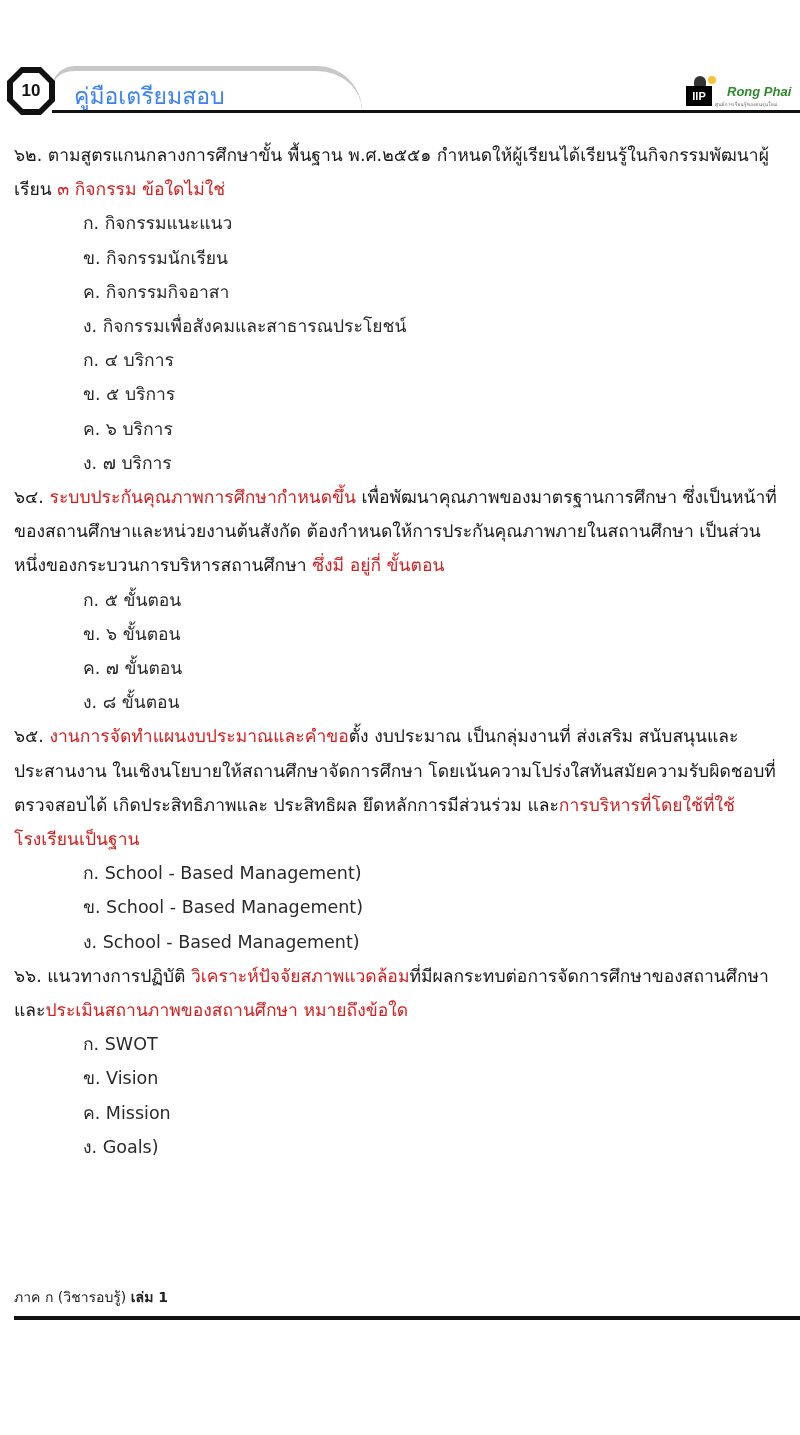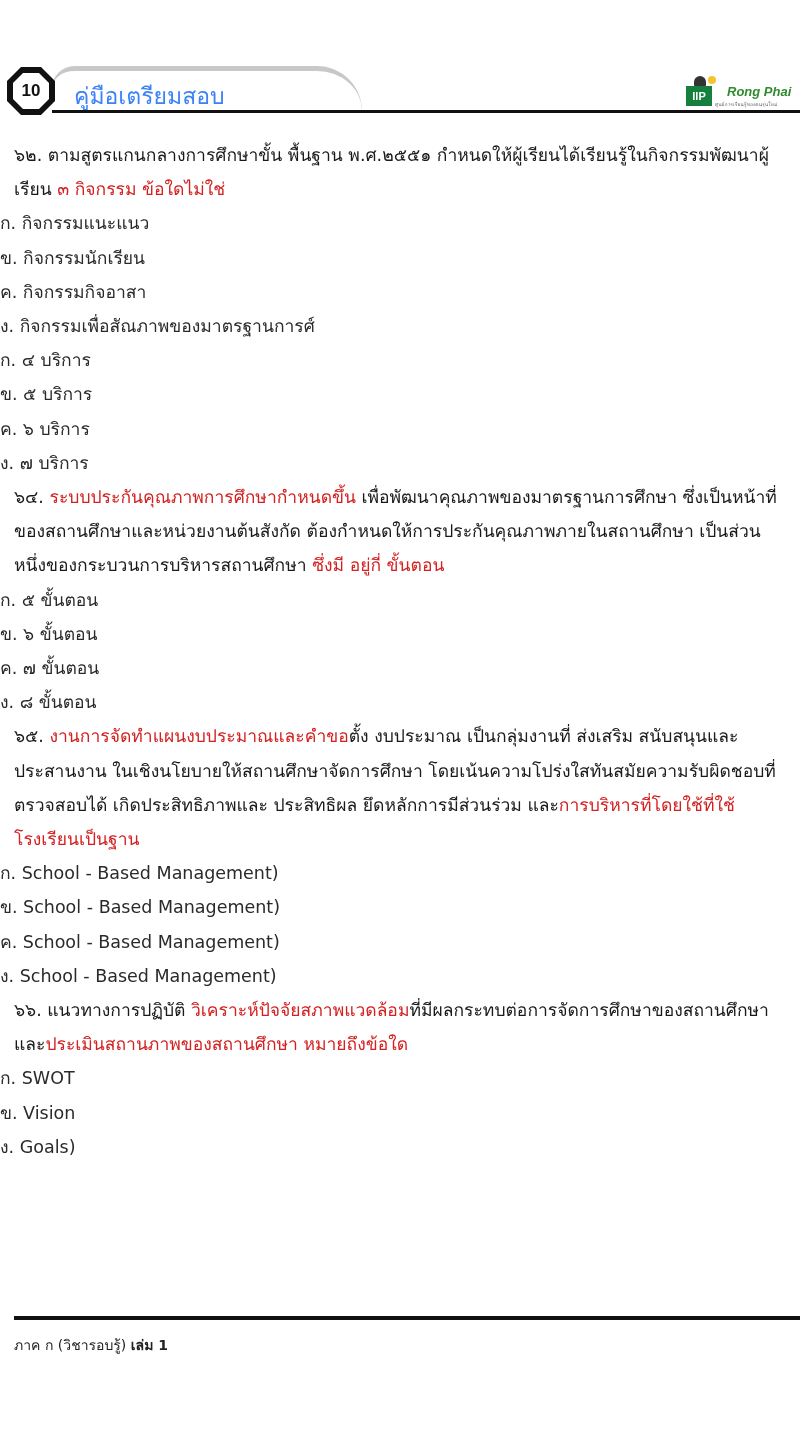--- a/index.html
+++ b/index.html
@@ -9,36 +9,36 @@
   .arc { position: absolute; left: 52px; top: 66px; width: 310px; height: 40px;
          border-top: 5px solid #c8c8c8; border-radius: 60px 120px 0 0; }
   .badge { position: absolute; left: 6px; top: 66px; width: 50px; height: 50px; }
   .badge-num { position: absolute; left: 6px; top: 66px; width: 50px; height: 50px;
                display: flex; align-items: center; justify-content: center;
                font-family: "Liberation Sans", sans-serif; font-size: 17px; font-weight: bold; color: #111; }
   .book-title { position: absolute; left: 74px; top: 78px; font-size: 23px; color: #3b82f6;
                 font-family: "DejaVu Sans", sans-serif; }
   .rule-top { position: absolute; left: 52px; top: 110px; width: 748px; height: 3px; background: #111; }
   .logo { position: absolute; left: 686px; top: 76px; width: 110px; height: 32px; }
-  .logo-box { position: absolute; left: 0; top: 10px; width: 26px; height: 20px; background: #15803d;
+  .logo-box { position: absolute; left: 0; top: 10px; width: 26px; height: 20px; background: #000000;
               color: #fff; font-size: 11px; font-weight: bold; display:flex; align-items:center; justify-content:center;
               font-family: "Liberation Sans", sans-serif; }
   .logo-name { position: absolute; left: 29px; top: 8px; font-size: 13px; font-weight: bold; color: #2e8b2e;
                font-family: "Liberation Sans", sans-serif; font-style: italic; margin-left: 12px; }
   .logo-sub { position: absolute; left: 29px; top: 24px; font-size: 5px; color: #666; white-space: nowrap; }
   .logo-person { position: absolute; left: 8px; top: 0; width: 12px; height: 11px; border-radius: 6px 6px 2px 2px; background: #333; }
   .logo-sun { position: absolute; left: 22px; top: 0; width: 8px; height: 8px; border-radius: 50%; background: #f4c430; }
 
   .content { position: absolute; left: 0; top: 138px; width: 800px; }
   .q { font-size: 17.5px; line-height: 34.2px; padding-left: 14px; padding-right: 18px; }
-  .opt { font-size: 17.5px; line-height: 34.2px; color: #2a2a2a; }
+  .opt { font-size: 17.5px; line-height: 34.2px; padding-left: 83px; color: #2a2a2a; }
   .red { color: #d42020; }
   .rule-bottom { position: absolute; left: 14px; top: 1316px; width: 786px; height: 4px;
                  border-top: 2px solid #111; border-bottom: 2px solid #111; box-sizing: border-box; background: #fff; }
-  .footer { position: absolute; left: 14px; top: 1334px; font-size: 14px; color: #222; }
+  .footer { position: absolute; left: 14px; top: 1286px; font-size: 14px; color: #222; }
   .footer b { font-weight: bold; }
 </style>
 </head>
 <body>
 
 <div class="header">
   <div class="arc"></div>
   <svg class="badge" viewBox="0 0 50 50">
     <polygon points="15,1 35,1 49,15 49,35 35,49 15,49 1,35 1,15" fill="#111"></polygon>
     <polygon points="17,7 33,7 43,17 43,33 33,43 17,43 7,33 7,17" fill="#fff"></polygon>
@@ -54,46 +54,46 @@
     <div class="logo-sub">ศูนย์การเรียนรู้ของคนรุ่นใหม่</div>
   </div>
 </div>
 
 <div class="content" id="content">
     <div>
       <div class="q"><span>๖๒.</span><span> ตามสูตรแกนกลางการศึกษาขั้น พื้นฐาน พ.ศ.๒๕๕๑ กำหนดให้ผู้เรียนได้เรียนรู้ในกิจกรรมพัฒนาผู้เรียน </span><span class="red">๓ กิจกรรม  ข้อใดไม่ใช่</span></div>
       <div class="opt">ก. กิจกรรมแนะแนว</div>
       <div class="opt">ข. กิจกรรมนักเรียน</div>
       <div class="opt">ค. กิจกรรมกิจอาสา</div>
-      <div class="opt">ง. กิจกรรมเพื่อสัณภาพของมาตรฐานการศ์</div>
+      <div class="opt">ง. กิจกรรมเพื่อสังคมและสาธารณประโยชน์</div>
     </div>
     <div>
       <div class="opt">ก. ๔ บริการ</div>
       <div class="opt">ข. ๕ บริการ</div>
       <div class="opt">ค. ๖ บริการ</div>
       <div class="opt">ง. ๗ บริการ</div>
     </div>
     <div>
       <div class="q"><span>๖๔.</span><span> </span><span class="red">ระบบประกันคุณภาพการศึกษากำหนดขึ้น</span><span> เพื่อพัฒนาคุณภาพของมาตรฐานการศึกษา ซึ่งเป็นหน้าที่ของสถานศึกษาและหน่วยงานต้นสังกัด ต้องกำหนดให้การประกันคุณภาพภายในสถานศึกษา เป็นส่วนหนึ่งของกระบวนการบริหารสถานศึกษา </span><span class="red">ซึ่งมี อยู่กี่ ขั้นตอน</span></div>
       <div class="opt">ก. ๕ ขั้นตอน</div>
       <div class="opt">ข. ๖ ขั้นตอน</div>
       <div class="opt">ค. ๗ ขั้นตอน</div>
       <div class="opt">ง. ๘ ขั้นตอน</div>
     </div>
     <div>
       <div class="q"><span>๖๕.</span><span>  </span><span class="red">งานการจัดทำแผนงบประมาณและคำขอ</span><span>ตั้ง งบประมาณ เป็นกลุ่มงานที่ ส่งเสริม สนับสนุนและประสานงาน ในเชิงนโยบายให้สถานศึกษาจัดการศึกษา  โดยเน้นความโปร่งใสทันสมัยความรับผิดชอบที่ตรวจสอบได้ เกิดประสิทธิภาพและ ประสิทธิผล ยึดหลักการมีส่วนร่วม และ</span><span class="red">การบริหารที่โดยใช้ที่ใช้โรงเรียนเป็นฐาน</span></div>
       <div class="opt">ก. School - Based Management)</div>
       <div class="opt">ข. School - Based Management)</div>
-      <div class="opt">ค. School - Based Management)</div>
       <div class="opt">ง. School - Based Management)</div>
     </div>
     <div>
       <div class="q"><span>๖๖.</span><span>  แนวทางการปฏิบัติ </span><span class="red">วิเคราะห์ปัจจัยสภาพแวดล้อม</span><span>ที่มีผลกระทบต่อการจัดการศึกษาของสถานศึกษา และ</span><span class="red">ประเมินสถานภาพของสถานศึกษา หมายถึงข้อใด</span></div>
       <div class="opt">ก. SWOT</div>
       <div class="opt">ข. Vision</div>
+      <div class="opt">ค. Mission</div>
       <div class="opt">ง. Goals)</div>
     </div>
   </div>
 
 <div class="rule-bottom"></div>
 <div class="footer">
   <span>ภาค ก (วิชารอบรู้) </span><b>เล่ม 1</b>
 </div>
 
 </body></html>

